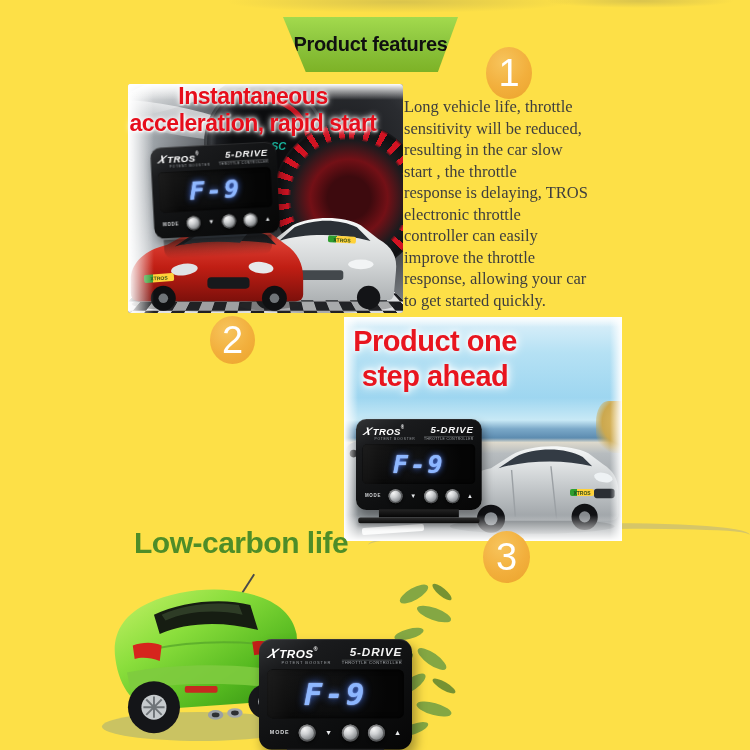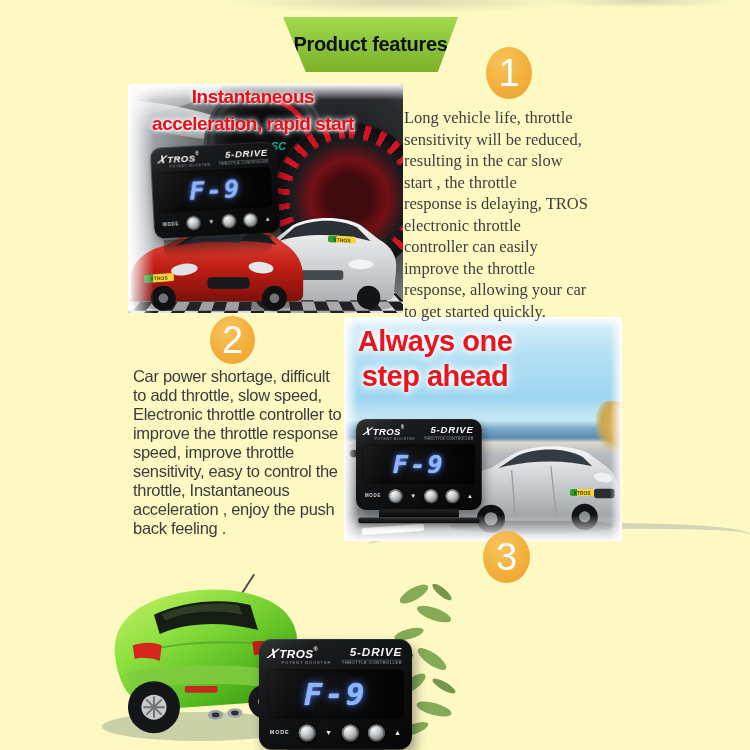--- a/index.html
+++ b/index.html
@@ -1,16 +1,16 @@
 <!DOCTYPE html>
 <html><head>
 <meta charset="utf-8">
 <style>
   html,body{margin:0;padding:0;background:#fff;}
-  .page{position:relative;width:750px;height:750px;background:#fef9c3;overflow:hidden;
+  .page{position:relative;width:750px;height:750px;background:#fde047;overflow:hidden;
         font-family:"Liberation Sans","DejaVu Sans",sans-serif;}
 
   
   .streak{position:absolute;border-radius:50%;background:radial-gradient(ellipse at center,rgba(90,95,100,.22),rgba(90,95,100,0) 70%);z-index:0;}
   #streak1{left:225px;top:-9px;width:350px;height:22px;}
   #streak2{left:545px;top:-6px;width:190px;height:14px;}
   #swoosh3{position:absolute;left:368px;top:524px;width:382px;height:26px;border-top:6px solid rgba(150,155,158,.38);
            border-radius:50%/16px;transform:rotate(-1.5deg);z-index:0;}
 
   
@@ -25,29 +25,29 @@
   .num-circle{position:absolute;border-radius:50%;z-index:5;display:flex;align-items:center;justify-content:center;
               background:radial-gradient(circle at 38% 30%,#f7c45c 0%,#f2af3c 55%,#eba32c 100%);
               color:#fff;font-size:38px;font-weight:500;}
   #num1{left:486px;top:47px;width:46px;height:52px;}
   #num2{left:210px;top:316px;width:45px;height:48px;}
   #num3{left:483px;top:531px;width:47px;height:52px;}
 
   
   .pre{white-space:pre-line;}
   #h1{position:absolute;left:98px;top:83px;width:310px;z-index:6;text-align:center;
-      font-size:19px;line-height:27px;font-weight:bold;color:#e60e1b;letter-spacing:-.5px;
+      font-size:23px;line-height:27px;font-weight:bold;color:#e60e1b;letter-spacing:-.5px;
       text-shadow:0 0 4px #fff,0 0 7px rgba(255,255,255,.95),1px 1px 2px rgba(255,255,255,.9);}
   #h2{position:absolute;left:350px;top:324px;width:170px;z-index:6;text-align:center;
       font-size:29px;line-height:35px;font-weight:bold;color:#e8151f;letter-spacing:-.5px;
       text-shadow:0 0 4px #fff,0 0 8px #fff,0 0 12px rgba(255,255,255,.9);}
   .h3-line{position:absolute;z-index:4;font-size:30px;font-weight:600;color:#4e8d28;letter-spacing:-.5px;}
   #h3l1{left:134px;top:526px;}
   #h3l2{left:187px;top:557px;}
-  .body-text{position:absolute;z-index:4;color:#3c3c3c;margin-top:11px;}
+  .body-text{position:absolute;z-index:4;color:#3c3c3c;}
   #p1{left:404px;top:96px;width:270px;font-family:"Liberation Serif","DejaVu Serif",serif;
       font-size:16.5px;line-height:21.5px;color:#3e3e3e;}
   #p2{left:133px;top:356px;width:270px;font-size:16.5px;line-height:19px;letter-spacing:-.3px;}
   #p3{left:411px;top:588px;width:260px;font-size:16.5px;line-height:19.6px;letter-spacing:-.3px;}
 
   
   #photo1{position:absolute;left:128px;top:84px;width:275px;height:229px;z-index:1;overflow:hidden;border-radius:3px;
           background:radial-gradient(circle at 78% 30%,#17181b 0%,#2a2c30 26%,#4d5054 45%,#9aa0a5 70%,#d9dcdf 88%,#f0f1f2 100%);}
   .blade{position:absolute;border-radius:50%;background:linear-gradient(180deg,#f4f5f6,#b4b8bb);}
   #blade1{left:-18px;top:-8px;width:125px;height:32px;transform:rotate(-17deg);opacity:.9;}
@@ -388,26 +388,18 @@
 sensitivity will be reduced,
 resulting in the car slow
 start , the throttle
 response is delaying, TROS
 electronic throttle
 controller can easily
 improve the throttle
 response, allowing your car
 to get started quickly.</div>
 
-  <div id="h2" class="pre">Always one
+  <div id="h2" class="pre">Product one
 step ahead</div>
-  <div id="p2" class="body-text pre">Car power shortage, difficult
-to add throttle, slow speed,
-Electronic throttle controller to
-improve the throttle response
-speed, improve throttle
-sensitivity, easy to control the
-throttle, Instantaneous
-acceleration , enjoy the push
-back feeling .</div>
-
+
+  <div id="h3l1" class="h3-line">Low-carbon life</div>
 
 </div>
 
 </body></html>

